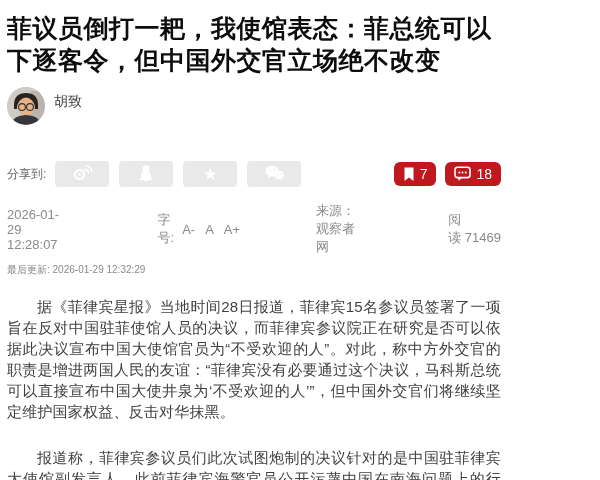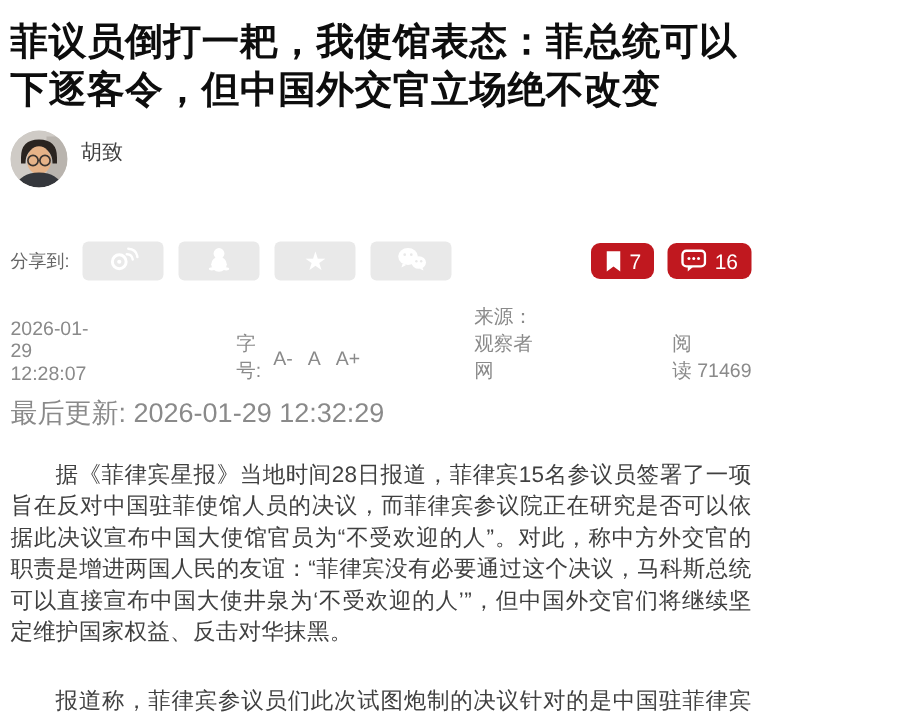--- a/index.html
+++ b/index.html
@@ -41,29 +41,29 @@
   .badges { margin-left: auto; display: flex; align-items: center; }
   .badge {
     display: flex; align-items: center; height: 24px; border-radius: 6px;
     background: #c0181f; color: #fff; font-size: 14px; padding: 0 9px;
     margin-left: 9px; cursor: pointer; border: none;
   }
   .badge svg { margin-right: 5px; }
   .badge .count { color: #fff; }
 
   
-  .meta-row { display: flex; align-items: flex-end; margin-top: 15px; font-size: 13px; color: #8a8a8a; gap: 48px; }
+  .meta-row { display: flex; align-items: center; margin-top: 15px; font-size: 13px; color: #8a8a8a; gap: 48px; }
   .meta-time { }
   .font-size-group { display: flex; align-items: center; margin-left: 40px; }
   .font-size-label { margin-right: 8px; }
   .font-size-opt { color: #8a8a8a; text-decoration: none; margin-right: 10px; cursor: pointer; }
   .source-group { margin-left: 18px; }
   .source-link { color: #8a8a8a; text-decoration: none; cursor: pointer; }
   .views-group { margin-left: 37px; }
-  .updated-row { margin-top: 7px; font-size: 18px; color: #8a8a8a; }
+  .updated-row { margin-top: 7px; font-size: 10px; color: #8a8a8a; }
 
   
   .article-body { margin-top: 19px; }
   .article-body p {
     font-size: 15px;
     line-height: 21px;
     color: #404040;
     text-indent: 2em;
     text-align: justify;
     margin-bottom: 25px;
@@ -153,21 +153,21 @@
         <span class="count">7</span>
       </button>
       <button class="badge">
         <svg width="17" height="16" viewBox="0 0 17 16">
           <rect x="1" y="1.2" width="15" height="10.4" rx="2.6" fill="none" stroke="#fff" stroke-width="1.6"></rect>
           <circle cx="5.3" cy="6.4" r="1" fill="#fff"></circle>
           <circle cx="8.5" cy="6.4" r="1" fill="#fff"></circle>
           <circle cx="11.7" cy="6.4" r="1" fill="#fff"></circle>
           <path d="M4.5 11.6 L4.5 15 L8.3 11.6 Z" fill="#fff"></path>
         </svg>
-        <span class="count">16</span>
+        <span class="count">18</span>
       </button>
     </div>
   </div>
 
   <div class="meta-row">
     <span class="meta-time">2026-01-29 12:28:07</span>
     <span class="font-size-group">
       <span class="font-size-label">字号:</span>
       <a class="font-size-opt">A-</a>
       <a class="font-size-opt">A</a>

